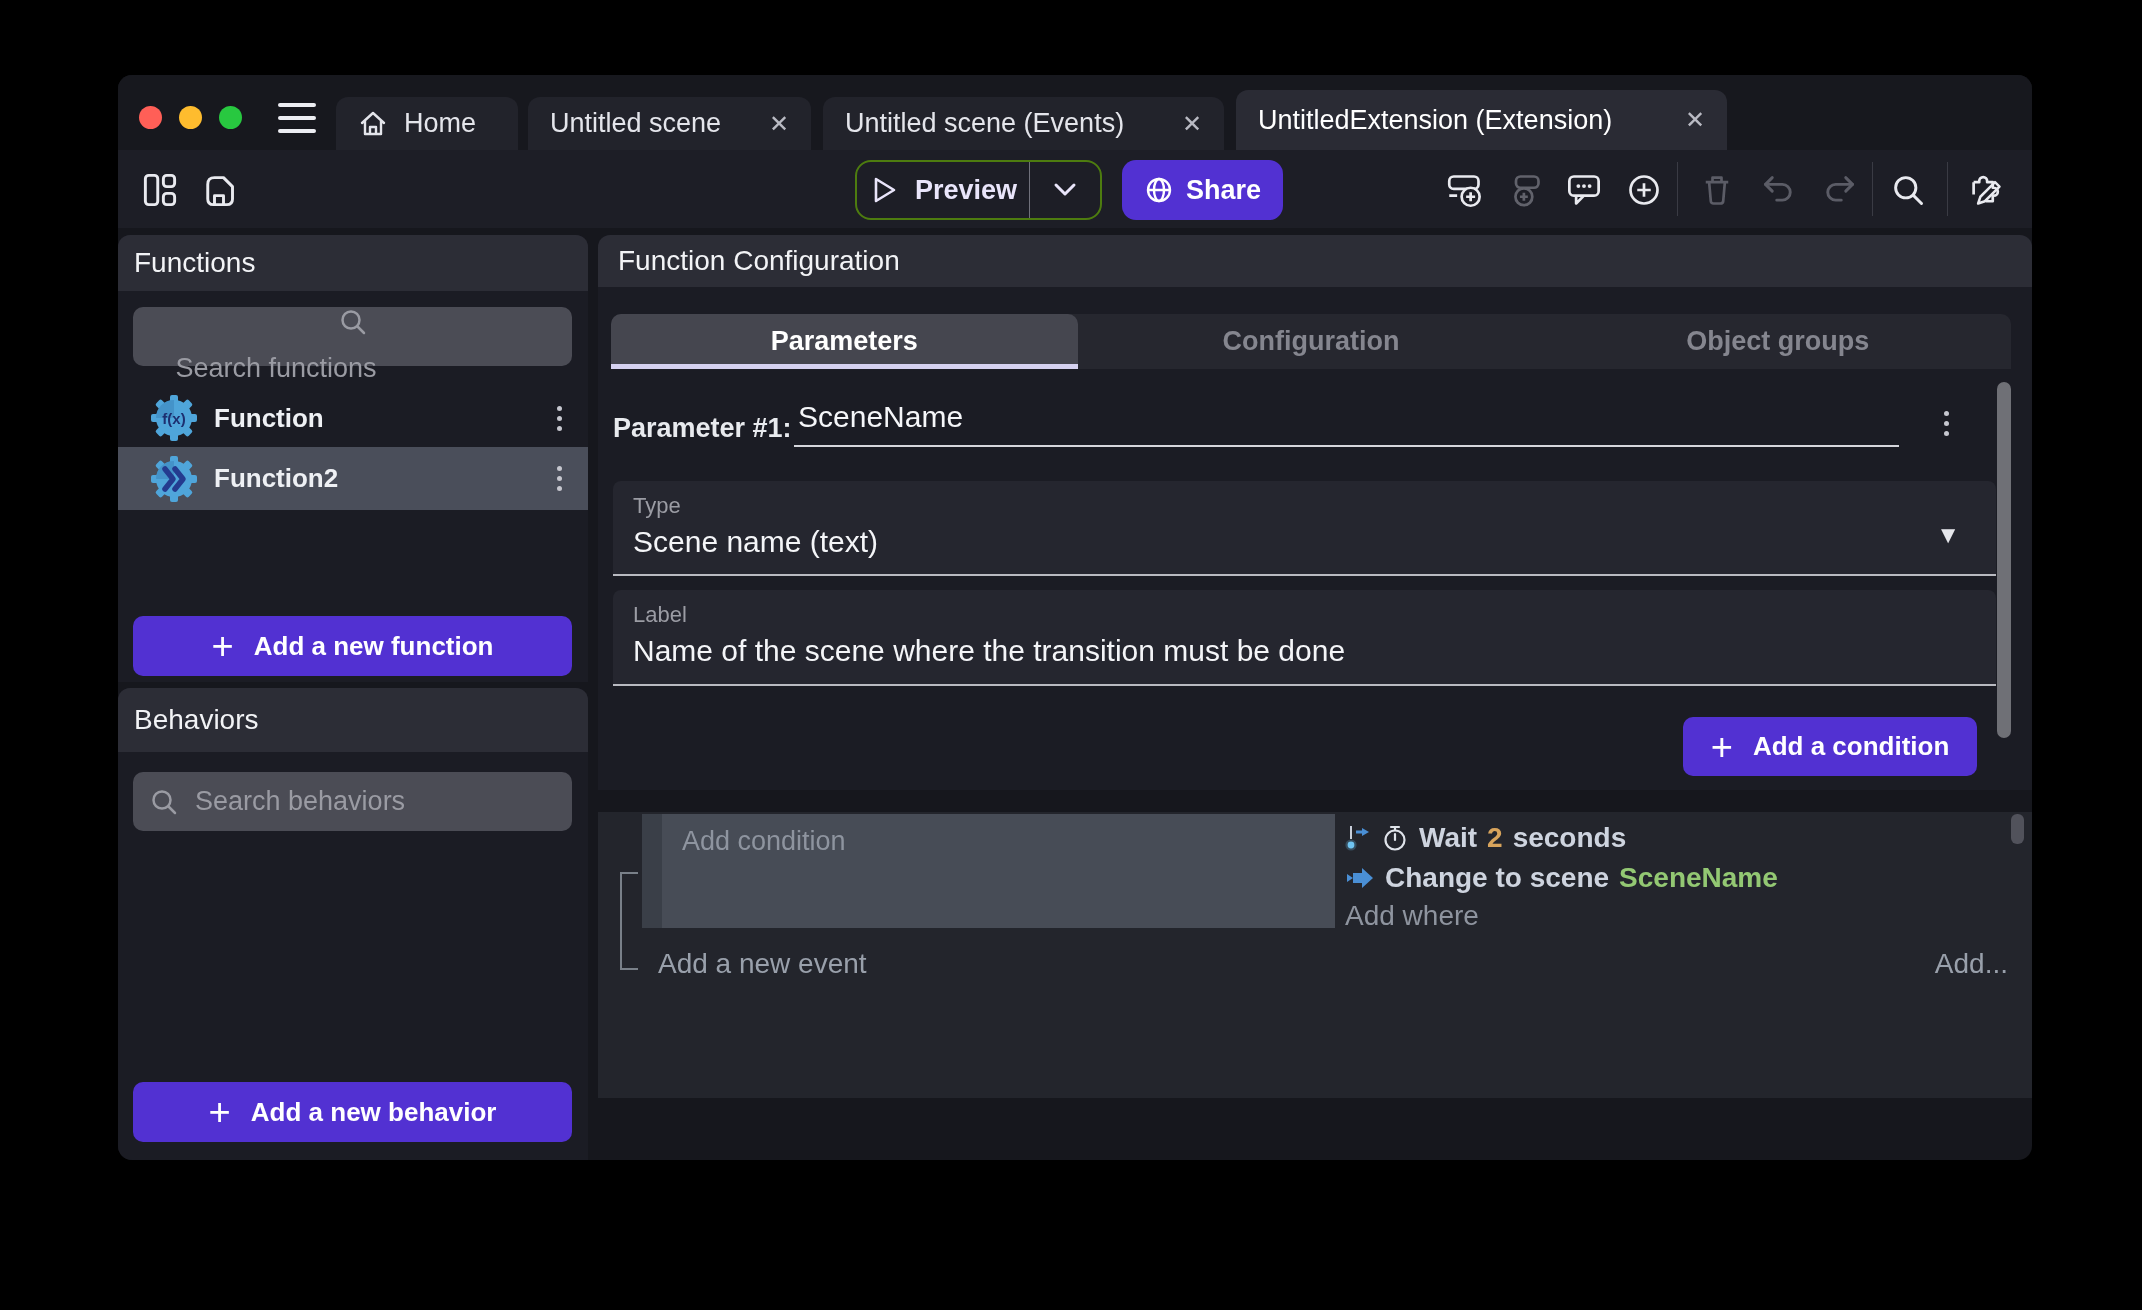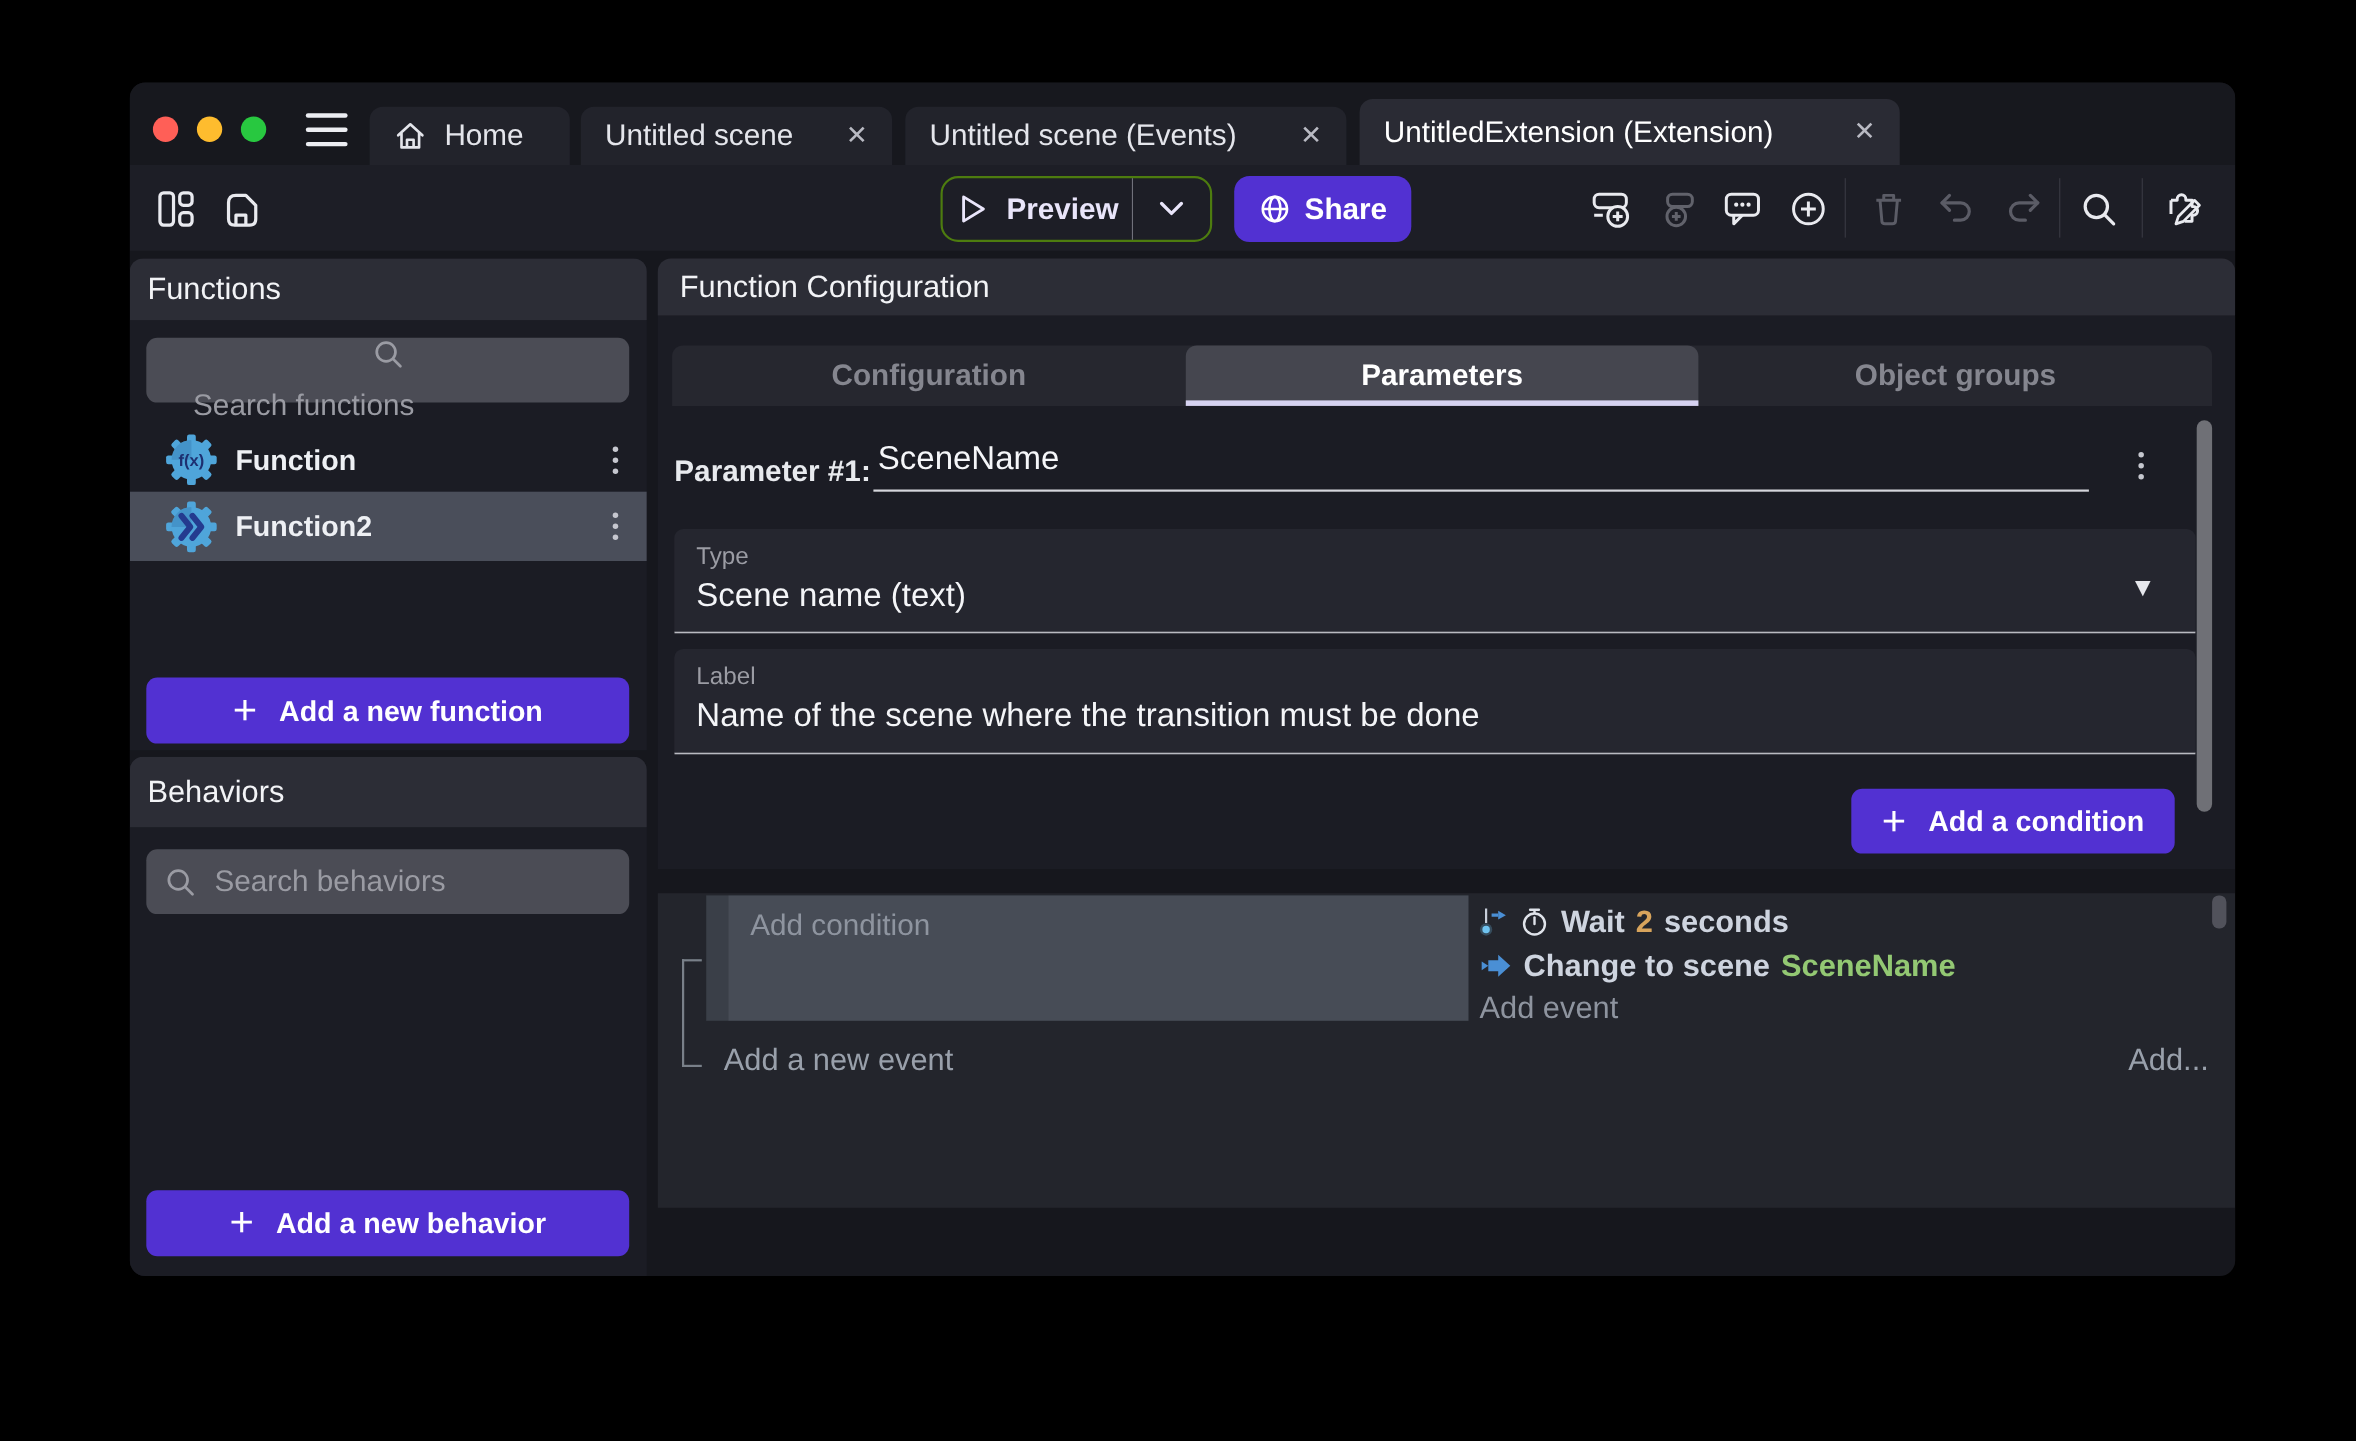--- a/index.html
+++ b/index.html
@@ -359,25 +359,25 @@
     </div>
   </div>
 
   <div class="main">
     <div class="main-header">
       <span>Function Configuration</span>
     </div>
 
     <div class="config-body">
       <div class="cfg-tabs">
+        <div class="cfg-tab active">
+          <span>Parameters</span>
+        </div>
         <div class="cfg-tab">
           <span>Configuration</span>
-        </div>
-        <div class="cfg-tab active">
-          <span>Parameters</span>
         </div>
         <div class="cfg-tab">
           <span>Object groups</span>
         </div>
       </div>
 
       <div class="param-label">Parameter #1:</div>
       <input class="param-input" value="SceneName" style="">
       <span class="kebab param-kebab">
           <i></i>
@@ -431,21 +431,21 @@
         </div>
         <div class="evt-row evt-row-2">
           <svg width="30" height="24" viewBox="0 0 30 24">
             <path d="M2 8 L8 12 L2 16 Z" fill="#4a8fd5"></path>
             <path d="M8 7 H17 V2 L28 12 L17 22 V17 H8 Z" fill="#4a8fd5"></path>
           </svg>
           <span>Change to scene</span>
           <span class="val-green">SceneName</span>
         </div>
       </div>
-      <div class="evt-add-action">Add event</div>
+      <div class="evt-add-action">Add where</div>
 
       <div class="evt-bracket"></div>
       <div class="evt-add-event">Add a new event</div>
       <div class="evt-add-more">Add...</div>
       <div class="evt-scroll"></div>
     </div>
   </div>
 </div>
 
 </body></html>

